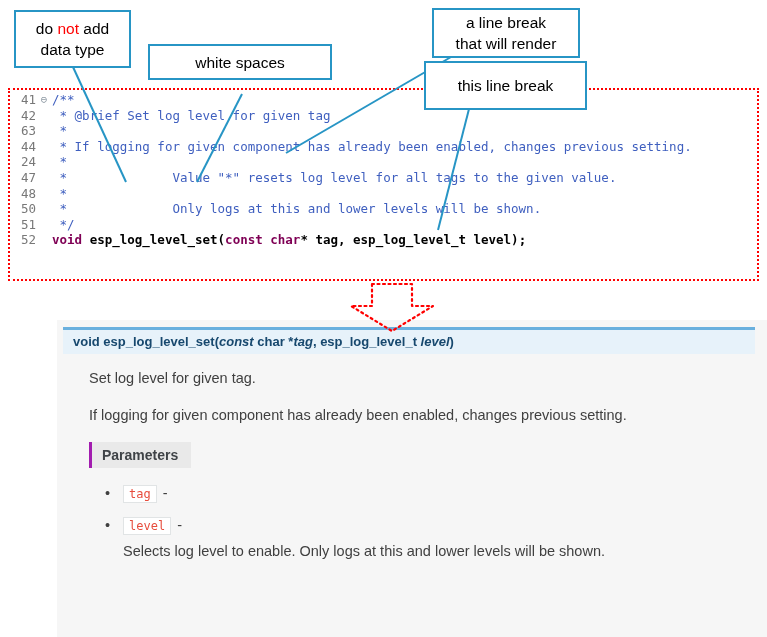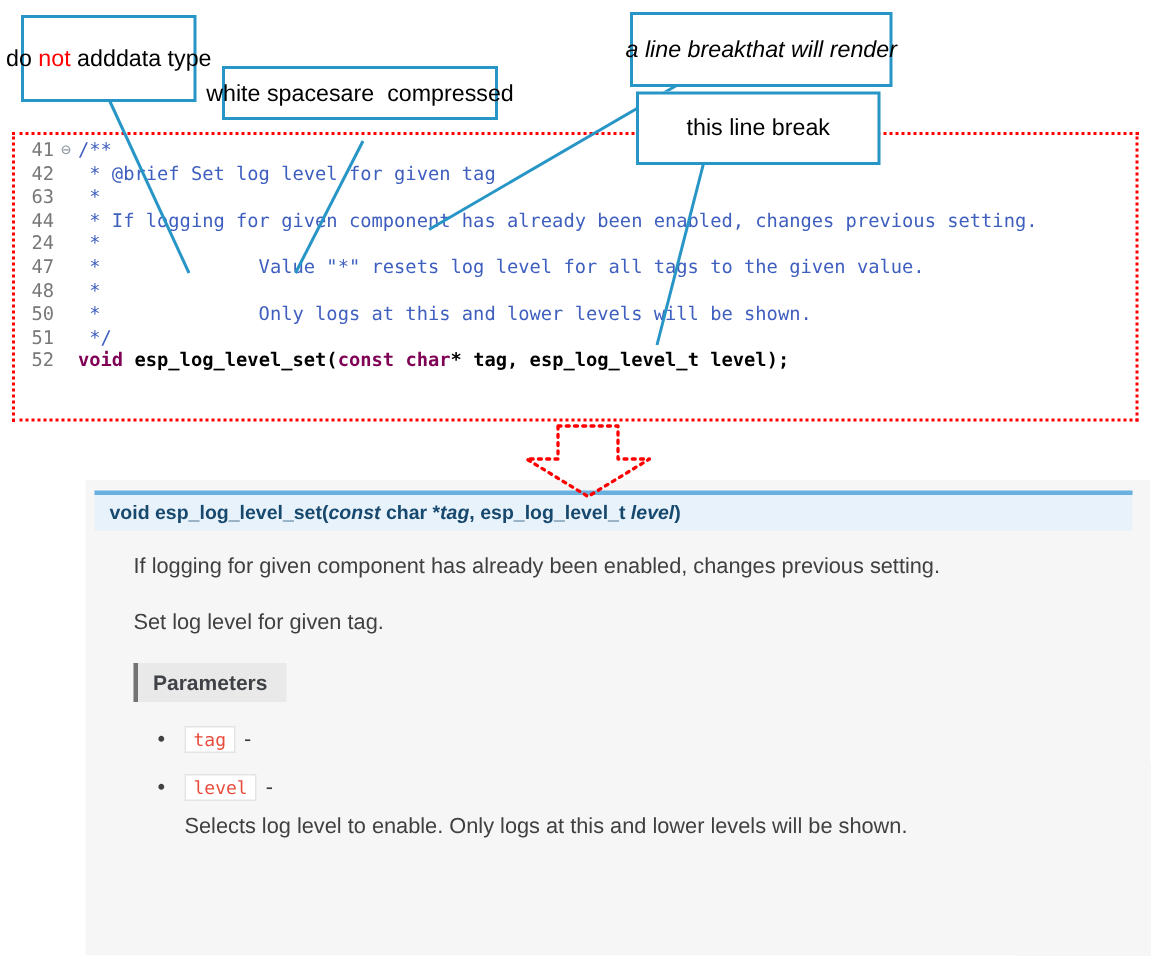--- a/index.html
+++ b/index.html
@@ -6,28 +6,28 @@
   html,body { background:#ffffff; }
   body {
     width:767px; height:637px; position:relative; overflow:hidden;
     font-family:"Liberation Sans", sans-serif;
   }
 
   
   .callout {
     position:absolute; background:#fff;
     border:2.5px solid var(--callout-border,#2795c5);
-    display:flex; justify-content:center; align-items:center;
+    display:flex; flex-direction:column; justify-content:center; align-items:center;
     font-size:15.5px; line-height:21px; color:#000; text-align:center; z-index:6;
   }
   .callout-line { white-space:pre; }
   .callout .red { color:var(--annotation-red,#f00); }
   #c1 { left:14px;  top:10px; width:117px; height:58px; }
   #c2 { left:148px; top:44px; width:184px; height:36px; }
-  #c3 { left:420px; top:8px;  width:175px; height:50px;font-style:italic; }
+  #c3 { left:432px; top:8px;  width:148px; height:50px; }
   #c4 { left:424px; top:61px; width:163px; height:49px; }
 
   
   #overlay { position:absolute; left:0; top:0; z-index:5; pointer-events:none; }
   .connector { stroke:var(--callout-border,#2795c5); stroke-width:2; }
   .dotted-arrow { fill:none; stroke:var(--annotation-red,#f00); stroke-width:2.2;
                   stroke-dasharray:2 3.5; stroke-linecap:round; stroke-linejoin:round; }
 
   
   #code-frame { position:absolute; left:8px; top:88px; width:751px; height:193px;
@@ -46,21 +46,21 @@
   #doc-panel { position:absolute; left:57px; top:320px; width:710px; height:317px;
                background:var(--panel-bg,#f6f6f6); z-index:1; }
   .sig { margin:7px 12px 0 6px; background:var(--sig-bg,#e7f2fa);
          border-top:3px solid var(--sig-border,#6ab0de);
          padding:4px 10px 5px 10px;
          font-family:Liberation Sans, sans-serif; font-size:13px; font-weight:bold;
          color:var(--sig-text,#17486e); white-space:pre; }
   .sig-kwi, .sig-param { font-style:italic; }
   .doc-body { margin:14px 42px 0 32px; font-size:14.5px; color:var(--body-text,#404040); }
   .doc-body p { margin-bottom:16px; line-height:21px; }
-  .params-label { display:inline-block; background:#e9e9e9; border-left:3px solid #737373;
+  .params-label { display:inline-block; background:#e9e9e9; border-left:3px solid #a21caf;
                   padding:5px 13px 5px 10px; font-weight:bold; font-size:14px;
                   color:#3f4347; margin-bottom:17px; }
   .param-list { list-style:none; margin-left:16px; }
   .param-item { margin-bottom:16px; position:relative; padding-left:18px; }
   .bullet { position:absolute; left:0; top:0; color:#404040; }
   .param-chip { font-family:"DejaVu Sans Mono", monospace; font-size:12px;
                 color:var(--inline-code,#e74c3c); background:#fff;
                 border:1px solid #e1e4e5; padding:1px 5px; }
   .param-dash { margin-left:6px; }
   .param-desc { margin-top:7px; line-height:22px; max-width:632px; }
@@ -75,21 +75,20 @@
   <line class="connector" x1="469" y1="109" x2="438" y2="230"></line>
   <polygon class="dotted-arrow" points="372,284 412,284 412,306 433,306 392,331 351,306 372,306"></polygon>
 </svg>
 
 <div class="callout" id="c1">
     <div class="callout-line"><span>do </span><span class="red">not</span><span> add</span></div>
     <div class="callout-line"><span>data type</span></div>
   </div>
 <div class="callout" id="c2">
     <div class="callout-line"><span>white spaces</span></div>
-    <div class="callout-line"><span>are  compressed</span></div>
   </div>
 <div class="callout" id="c3">
     <div class="callout-line"><span>a line break</span></div>
     <div class="callout-line"><span>that will render</span></div>
   </div>
 <div class="callout" id="c4">
     <div class="callout-line"><span>this line break</span></div>
   </div>
 
 <div id="code-frame"></div>
@@ -102,22 +101,22 @@
     <div class="code-line"><span class="ln">47</span><span class="fold"></span><span class="code"><span class="tok-cmt"> *              Value "*" resets log level for all tags to the given value.</span></span></div>
     <div class="code-line"><span class="ln">48</span><span class="fold"></span><span class="code"><span class="tok-cmt"> *</span></span></div>
     <div class="code-line"><span class="ln">50</span><span class="fold"></span><span class="code"><span class="tok-cmt"> *              Only logs at this and lower levels will be shown.</span></span></div>
     <div class="code-line"><span class="ln">51</span><span class="fold"></span><span class="code"><span class="tok-cmt"> */</span></span></div>
     <div class="code-line"><span class="ln">52</span><span class="fold"></span><span class="code"><span class="tok-kw">void</span><span class="tok-plain"> </span><span class="tok-fn">esp_log_level_set</span><span class="tok-plain">(</span><span class="tok-kw">const</span><span class="tok-plain"> </span><span class="tok-kw">char</span><span class="tok-plain">* tag, esp_log_level_t level);</span></span></div>
   </div>
 
 <div id="doc-panel">
   <div class="sig"><span class="sig-kw">void </span><span class="sig-name">esp_log_level_set</span><span class="sig-p">(</span><span class="sig-kwi">const</span><span class="sig-p"> char *</span><span class="sig-param">tag</span><span class="sig-p">, esp_log_level_t </span><span class="sig-param">level</span><span class="sig-p">)</span></div>
   <div class="doc-body">
+    <p>Set log level for given tag.</p>
     <p>If logging for given component has already been enabled, changes previous setting.</p>
-    <p>Set log level for given tag.</p>
     <div class="params-label">Parameters</div>
     <ul class="param-list">
         <li class="param-item">
           <span class="bullet">•</span>
           <div class="param-head"><code class="param-chip">tag</code><span class="param-dash">-</span></div>
         </li>
         <li class="param-item">
           <span class="bullet">•</span>
           <div class="param-head"><code class="param-chip">level</code><span class="param-dash">-</span></div>
           <div class="param-desc">Selects log level to enable. Only logs at this and lower levels will be shown.</div>

